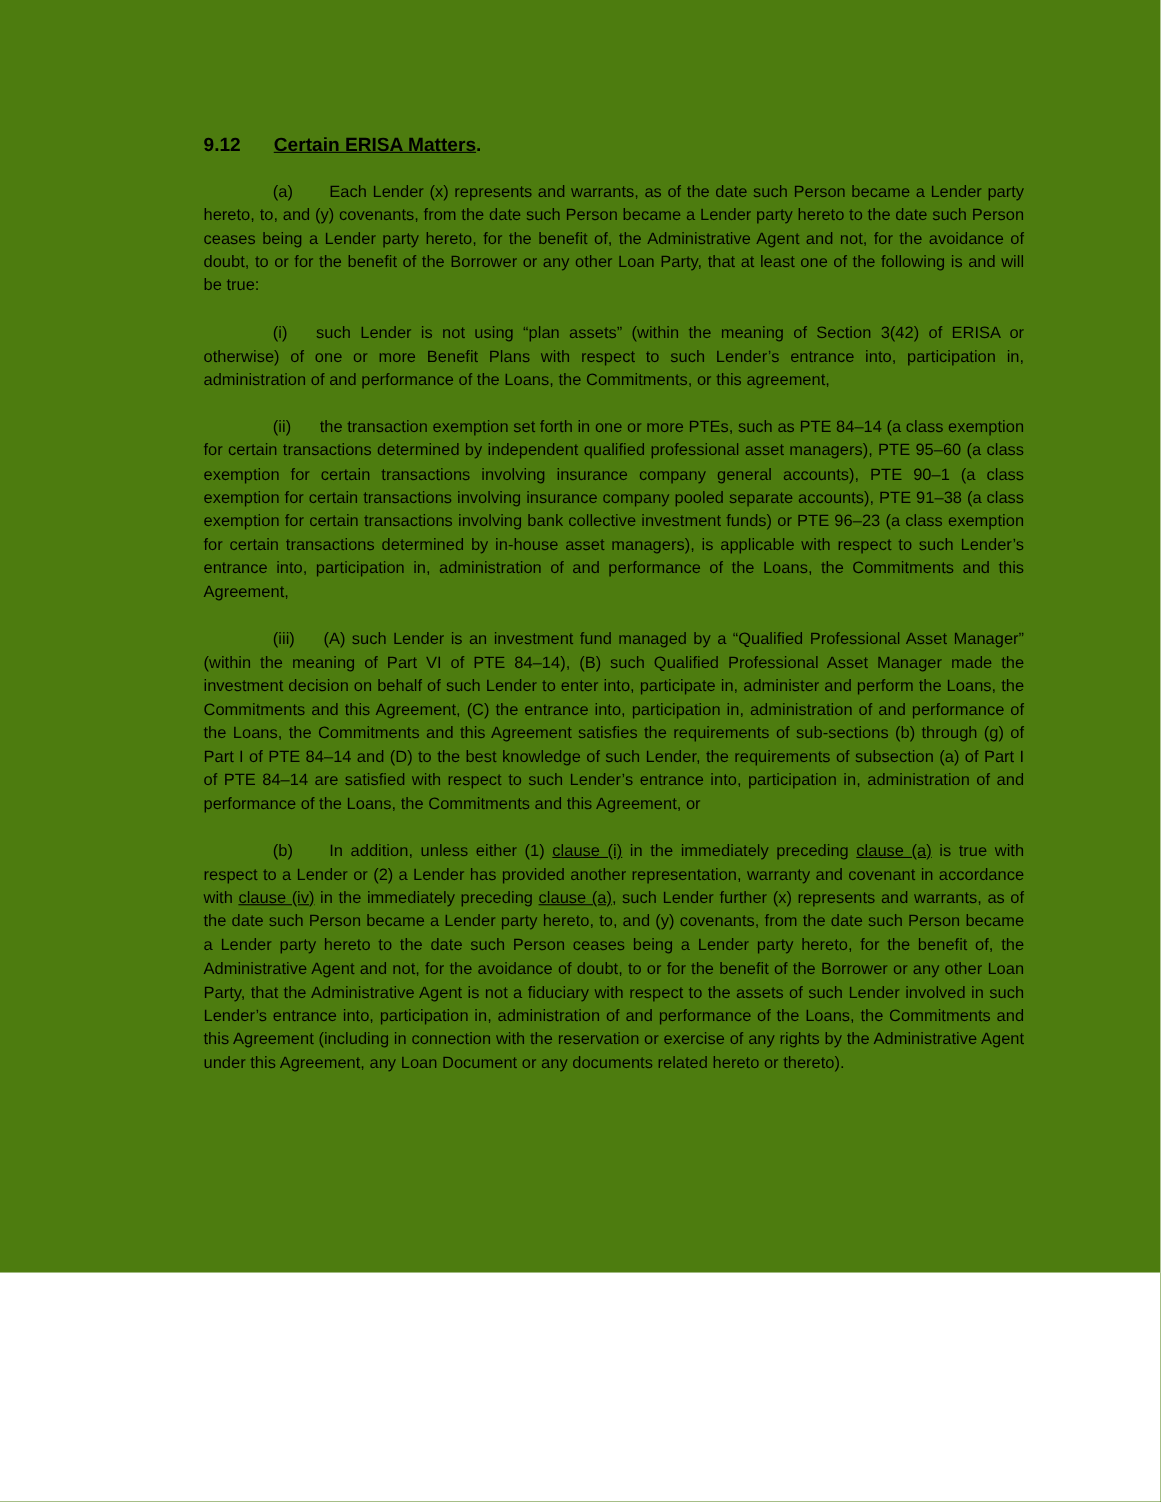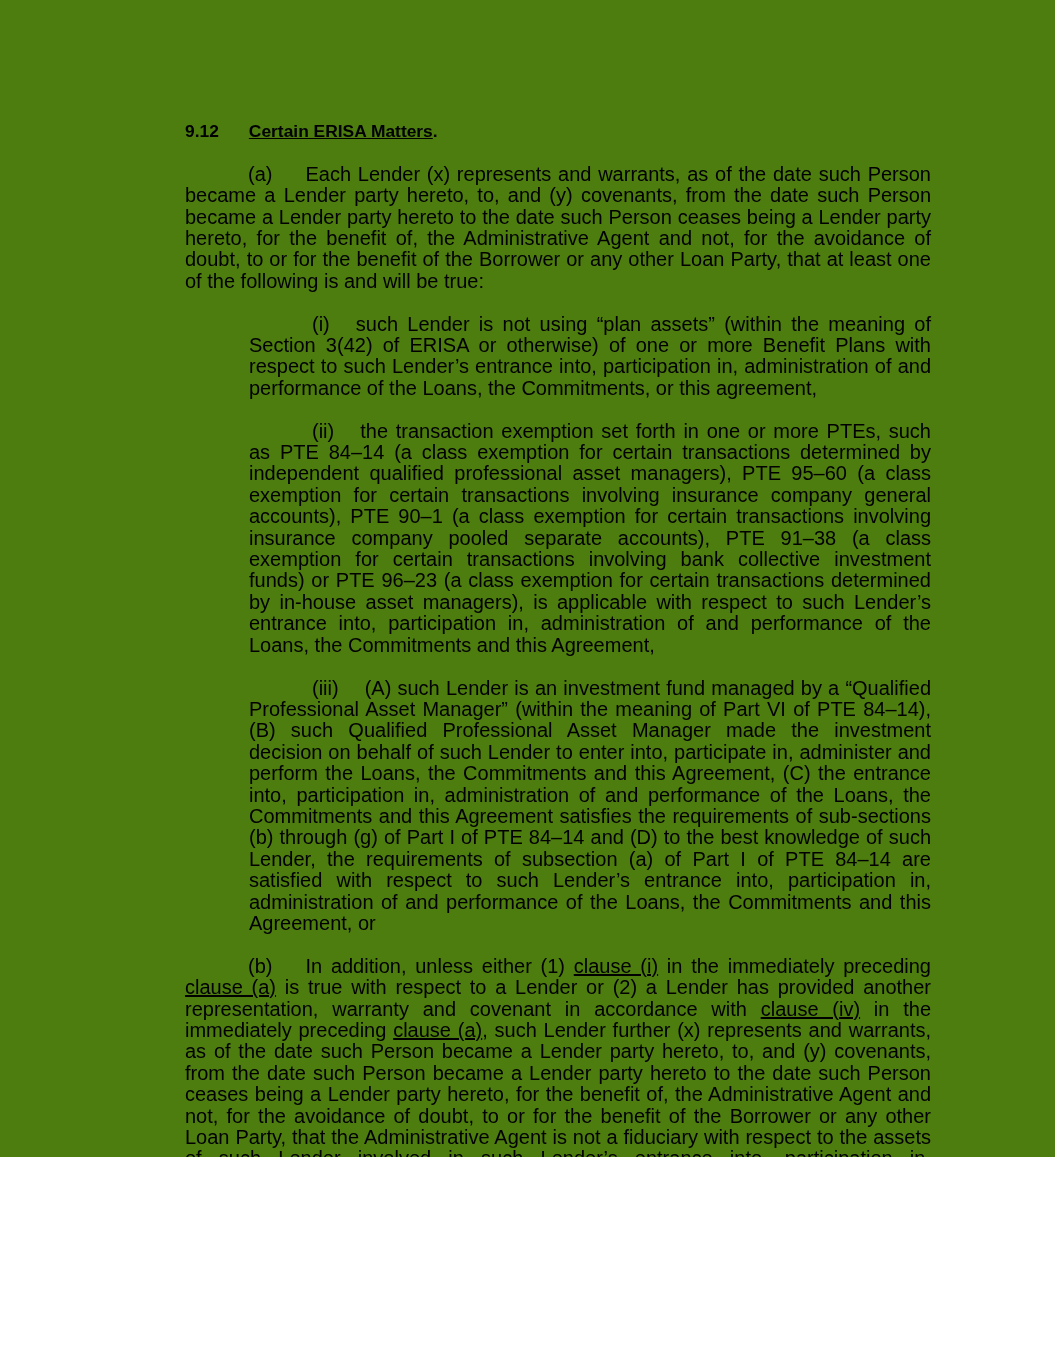--- a/index.html
+++ b/index.html
@@ -26,29 +26,28 @@
     font-size: 17.4px;
     line-height: 21.4px;
     font-weight: bold;
     margin: 0 0 21.4px 0;
   }
   .h-title {
     text-decoration: underline;
   }
   p.para {
     margin: 0 0 21.4px 0;
-    font-size: 20px;
+    font-size: 15px;
     line-height: 21.4px;
     text-align: justify;
   }
   p.body {
     text-indent: 63px;
   }
   p.clause {
-    margin-left: 64px;
     text-indent: 63px;
   }
   .tab {
     display: inline-block;
   }
   .tab-heading { width: 30px; }
   .tab-body    { width: 33px; }
   .tab-clause  { width: 26px; }
   .u {
     text-decoration: underline;

